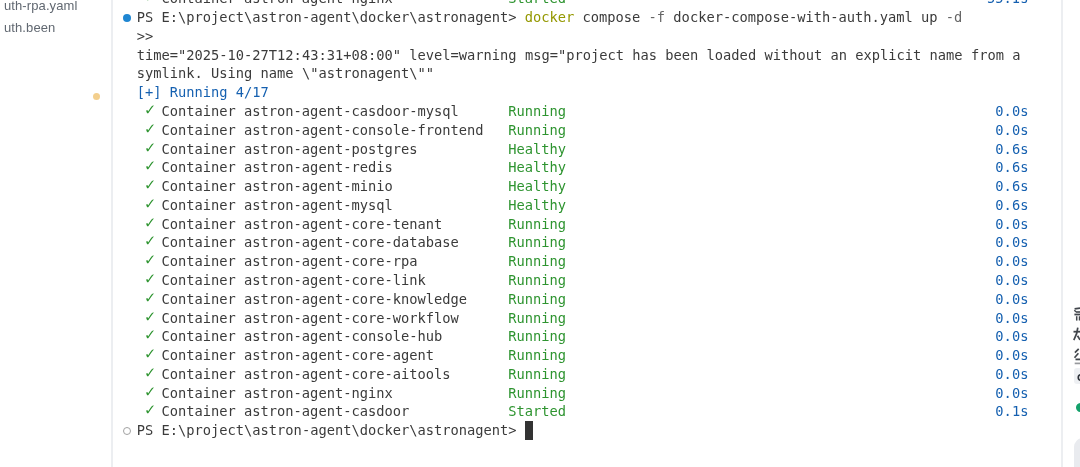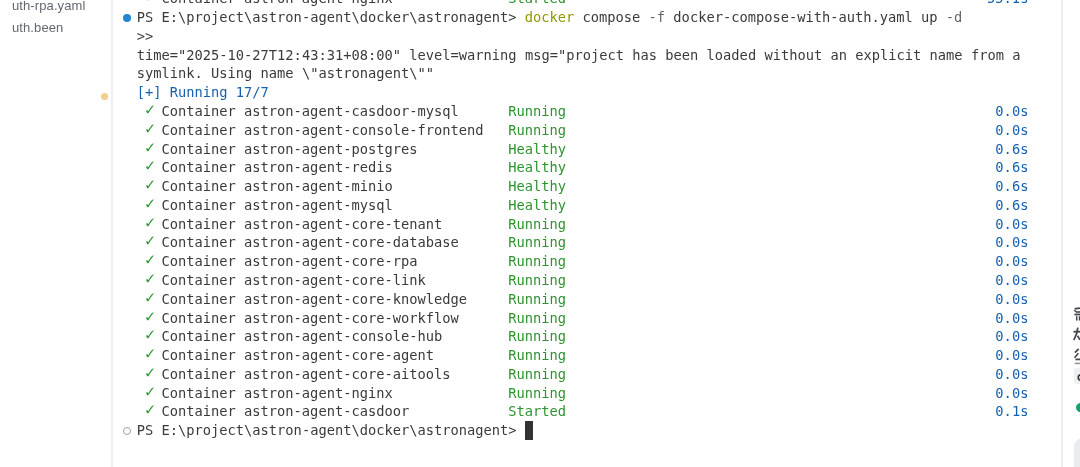--- a/index.html
+++ b/index.html
@@ -1,21 +1,21 @@
 <!DOCTYPE html>
 <html><head>
 <meta charset="utf-8">
 <style>
   * { margin:0; padding:0; box-sizing:border-box; }
   html,body { width:1080px; height:467px; overflow:hidden; background:#ffffff; }
   body { position:relative; font-family:"Liberation Sans", sans-serif; }
 
   
   #sidebar {
-    position:absolute; left:12px; top:0; width:93px; height:467px;
+    position:absolute; left:4px; top:0; width:93px; height:467px;
     background:#ffffff;
   }
   .explorer-file {
     position:absolute; left:0; white-space:nowrap;
     font-size:13px; line-height:14px; color:#616871;
     letter-spacing:0.1px;
   }
   #modified-dot {
     position:absolute; left:89px; top:92.5px; width:7px; height:7px;
     border-radius:50%; background:#f3cf8d;
@@ -85,21 +85,21 @@
 </div>
 <div id="sidebar-divider"></div>
 
 <div id="terminal">
     <div class="term-line" style="top: -10.68px;"><span class="term-seg check" style="left: 8.2565px; color: rgb(46, 148, 48);">✓</span><span class="term-seg" style="left: 24.7695px; color: rgb(59, 59, 59);">Container astron-agent-nginx</span><span class="term-seg" style="left: 371.543px; color: rgb(46, 148, 48);">Started</span><span class="term-seg" style="left: 850.419px; color: rgb(21, 96, 176);">55.1s</span></div>
     <div class="term-line" style="top: 8.1px;"><span class="term-seg" style="left: 0px; color: rgb(59, 59, 59);">PS E:\project\astron-agent\docker\astronagent&gt;</span><span class="term-seg" style="left: 388.055px; color: rgb(148, 152, 0);">docker</span><span class="term-seg" style="left: 445.851px; color: rgb(59, 59, 59);">compose</span><span class="term-seg" style="left: 511.903px; color: rgb(102, 102, 102);">-f</span><span class="term-seg" style="left: 536.673px; color: rgb(59, 59, 59);">docker-compose-with-auth.yaml</span><span class="term-seg" style="left: 784.367px; color: rgb(59, 59, 59);">up</span><span class="term-seg" style="left: 809.137px; color: rgb(102, 102, 102);">-d</span></div>
     <div class="gutter-dot run" style="top: 13.5px;"></div>
     <div class="term-line" style="top: 26.88px;"><span class="term-seg" style="left: 0px; color: rgb(59, 59, 59);">&gt;&gt;</span></div>
     <div class="term-line" style="top: 45.66px;"><span class="term-seg" style="left: 0px; color: rgb(59, 59, 59);">time="2025-10-27T12:43:31+08:00" level=warning msg="project has been loaded without an explicit name from a</span></div>
     <div class="term-line" style="top: 64.44px;"><span class="term-seg" style="left: 0px; color: rgb(59, 59, 59);">symlink. Using name \"astronagent\""</span></div>
-    <div class="term-line" style="top: 83.22px;"><span class="term-seg" style="left: 0px; color: rgb(21, 96, 176);">[+] Running 17/7</span></div>
+    <div class="term-line" style="top: 83.22px;"><span class="term-seg" style="left: 0px; color: rgb(21, 96, 176);">[+] Running 4/17</span></div>
     <div class="term-line" style="top: 102px;"><span class="term-seg check" style="left: 8.2565px; color: rgb(46, 148, 48);">✓</span><span class="term-seg" style="left: 24.7695px; color: rgb(59, 59, 59);">Container astron-agent-casdoor-mysql</span><span class="term-seg" style="left: 371.543px; color: rgb(46, 148, 48);">Running</span><span class="term-seg" style="left: 858.676px; color: rgb(21, 96, 176);">0.0s</span></div>
     <div class="term-line" style="top: 120.78px;"><span class="term-seg check" style="left: 8.2565px; color: rgb(46, 148, 48);">✓</span><span class="term-seg" style="left: 24.7695px; color: rgb(59, 59, 59);">Container astron-agent-console-frontend</span><span class="term-seg" style="left: 371.543px; color: rgb(46, 148, 48);">Running</span><span class="term-seg" style="left: 858.676px; color: rgb(21, 96, 176);">0.0s</span></div>
     <div class="term-line" style="top: 139.56px;"><span class="term-seg check" style="left: 8.2565px; color: rgb(46, 148, 48);">✓</span><span class="term-seg" style="left: 24.7695px; color: rgb(59, 59, 59);">Container astron-agent-postgres</span><span class="term-seg" style="left: 371.543px; color: rgb(46, 148, 48);">Healthy</span><span class="term-seg" style="left: 858.676px; color: rgb(21, 96, 176);">0.6s</span></div>
     <div class="term-line" style="top: 158.34px;"><span class="term-seg check" style="left: 8.2565px; color: rgb(46, 148, 48);">✓</span><span class="term-seg" style="left: 24.7695px; color: rgb(59, 59, 59);">Container astron-agent-redis</span><span class="term-seg" style="left: 371.543px; color: rgb(46, 148, 48);">Healthy</span><span class="term-seg" style="left: 858.676px; color: rgb(21, 96, 176);">0.6s</span></div>
     <div class="term-line" style="top: 177.12px;"><span class="term-seg check" style="left: 8.2565px; color: rgb(46, 148, 48);">✓</span><span class="term-seg" style="left: 24.7695px; color: rgb(59, 59, 59);">Container astron-agent-minio</span><span class="term-seg" style="left: 371.543px; color: rgb(46, 148, 48);">Healthy</span><span class="term-seg" style="left: 858.676px; color: rgb(21, 96, 176);">0.6s</span></div>
     <div class="term-line" style="top: 195.9px;"><span class="term-seg check" style="left: 8.2565px; color: rgb(46, 148, 48);">✓</span><span class="term-seg" style="left: 24.7695px; color: rgb(59, 59, 59);">Container astron-agent-mysql</span><span class="term-seg" style="left: 371.543px; color: rgb(46, 148, 48);">Healthy</span><span class="term-seg" style="left: 858.676px; color: rgb(21, 96, 176);">0.6s</span></div>
     <div class="term-line" style="top: 214.68px;"><span class="term-seg check" style="left: 8.2565px; color: rgb(46, 148, 48);">✓</span><span class="term-seg" style="left: 24.7695px; color: rgb(59, 59, 59);">Container astron-agent-core-tenant</span><span class="term-seg" style="left: 371.543px; color: rgb(46, 148, 48);">Running</span><span class="term-seg" style="left: 858.676px; color: rgb(21, 96, 176);">0.0s</span></div>
     <div class="term-line" style="top: 233.46px;"><span class="term-seg check" style="left: 8.2565px; color: rgb(46, 148, 48);">✓</span><span class="term-seg" style="left: 24.7695px; color: rgb(59, 59, 59);">Container astron-agent-core-database</span><span class="term-seg" style="left: 371.543px; color: rgb(46, 148, 48);">Running</span><span class="term-seg" style="left: 858.676px; color: rgb(21, 96, 176);">0.0s</span></div>
     <div class="term-line" style="top: 252.24px;"><span class="term-seg check" style="left: 8.2565px; color: rgb(46, 148, 48);">✓</span><span class="term-seg" style="left: 24.7695px; color: rgb(59, 59, 59);">Container astron-agent-core-rpa</span><span class="term-seg" style="left: 371.543px; color: rgb(46, 148, 48);">Running</span><span class="term-seg" style="left: 858.676px; color: rgb(21, 96, 176);">0.0s</span></div>
     <div class="term-line" style="top: 271.02px;"><span class="term-seg check" style="left: 8.2565px; color: rgb(46, 148, 48);">✓</span><span class="term-seg" style="left: 24.7695px; color: rgb(59, 59, 59);">Container astron-agent-core-link</span><span class="term-seg" style="left: 371.543px; color: rgb(46, 148, 48);">Running</span><span class="term-seg" style="left: 858.676px; color: rgb(21, 96, 176);">0.0s</span></div>

